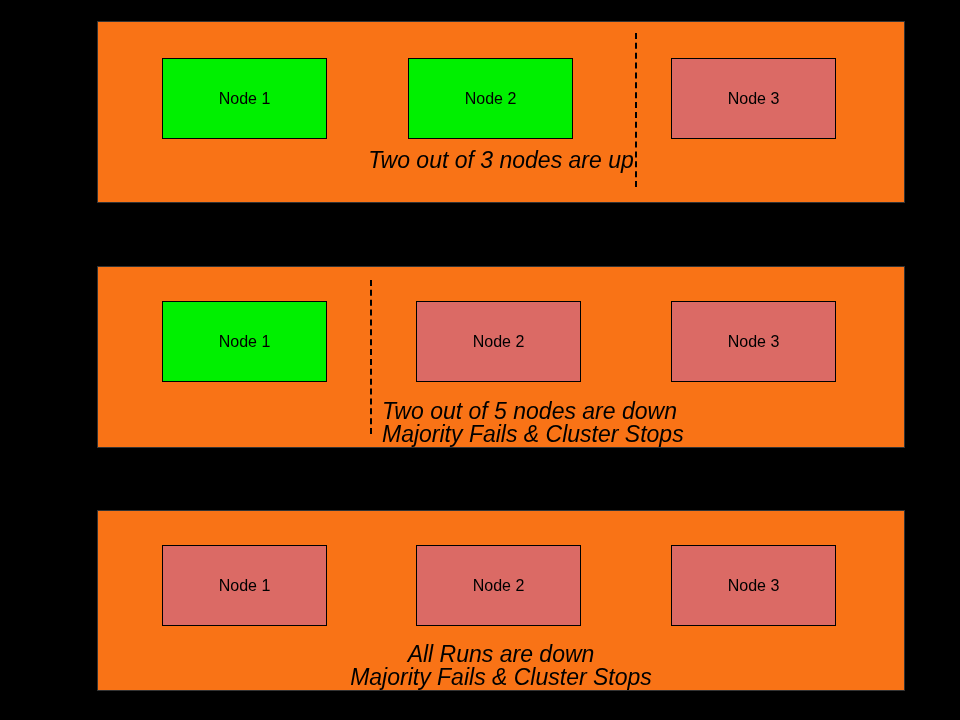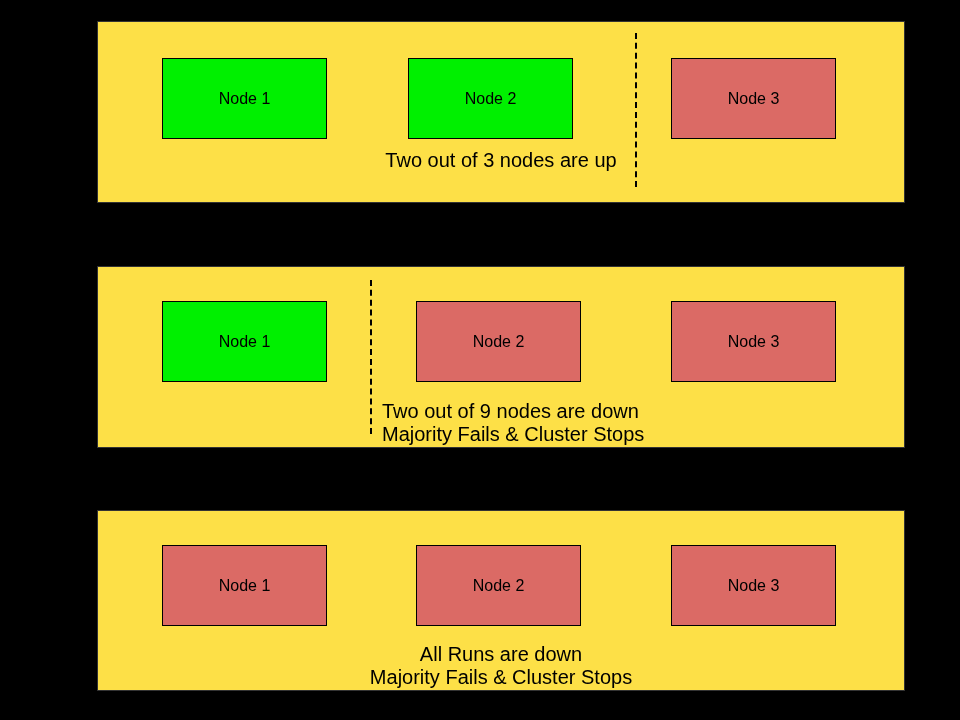--- a/index.html
+++ b/index.html
@@ -11,21 +11,21 @@
     height: 720px;
     position: relative;
     background: #000000;
     font-family: "Liberation Sans", sans-serif;
     overflow: hidden;
   }
   .panel {
     position: absolute;
     left: 97px;
     width: 808px;
-    background: #fde047;
+    background: #f97316;
     border: 1px solid #333333;
     box-sizing: border-box;
   }
   #panel1 { top: 21px;  height: 182px; }
   #panel2 { top: 266px; height: 182px; }
   #panel3 { top: 510px; height: 181px; }
 
   .node {
     position: absolute;
     width: 165px;
@@ -43,24 +43,25 @@
   #panel3 .node { top: 34px; }
 
   .panel .n1 { left: 64px; }
   #panel1 .n2 { left: 310px; }
   #panel2 .n2 { left: 318px; }
   #panel3 .n2 { left: 318px; }
   .panel .n3 { left: 573px; }
 
   .caption {
     position: absolute;
-    font-size: 20px;
+    font-size: 23px;
     line-height: 23px;
     color: #000000;
     white-space: nowrap;
+    font-style: italic;
   }
   #panel1 .caption { top: 127px; left: 0; width: 100%; text-align: center; }
   #panel2 .caption { top: 133px; left: 284px; text-align: left; }
   #panel3 .caption { top: 132px; left: 0; width: 100%; text-align: center; }
 
   .partition {
     position: absolute;
     width: 0;
     border-left: 2px dashed #000000;
   }
@@ -91,21 +92,21 @@
     <span>Node 1</span>
   </div>
   <div class="partition"></div>
   <div class="node n2" style="background: rgb(219, 106, 101);">
     <span>Node 2</span>
   </div>
   <div class="node n3" style="background: rgb(219, 106, 101);">
     <span>Node 3</span>
   </div>
   <div class="caption">
-    <div>Two out of 9 nodes are down</div>
+    <div>Two out of 5 nodes are down</div>
     <div>Majority Fails &amp; Cluster Stops</div>
   </div>
 </div>
 
 <div class="panel" id="panel3">
   <div class="node n1" style="background: rgb(219, 106, 101);">
     <span>Node 1</span>
   </div>
   <div class="node n2" style="background: rgb(219, 106, 101);">
     <span>Node 2</span>

